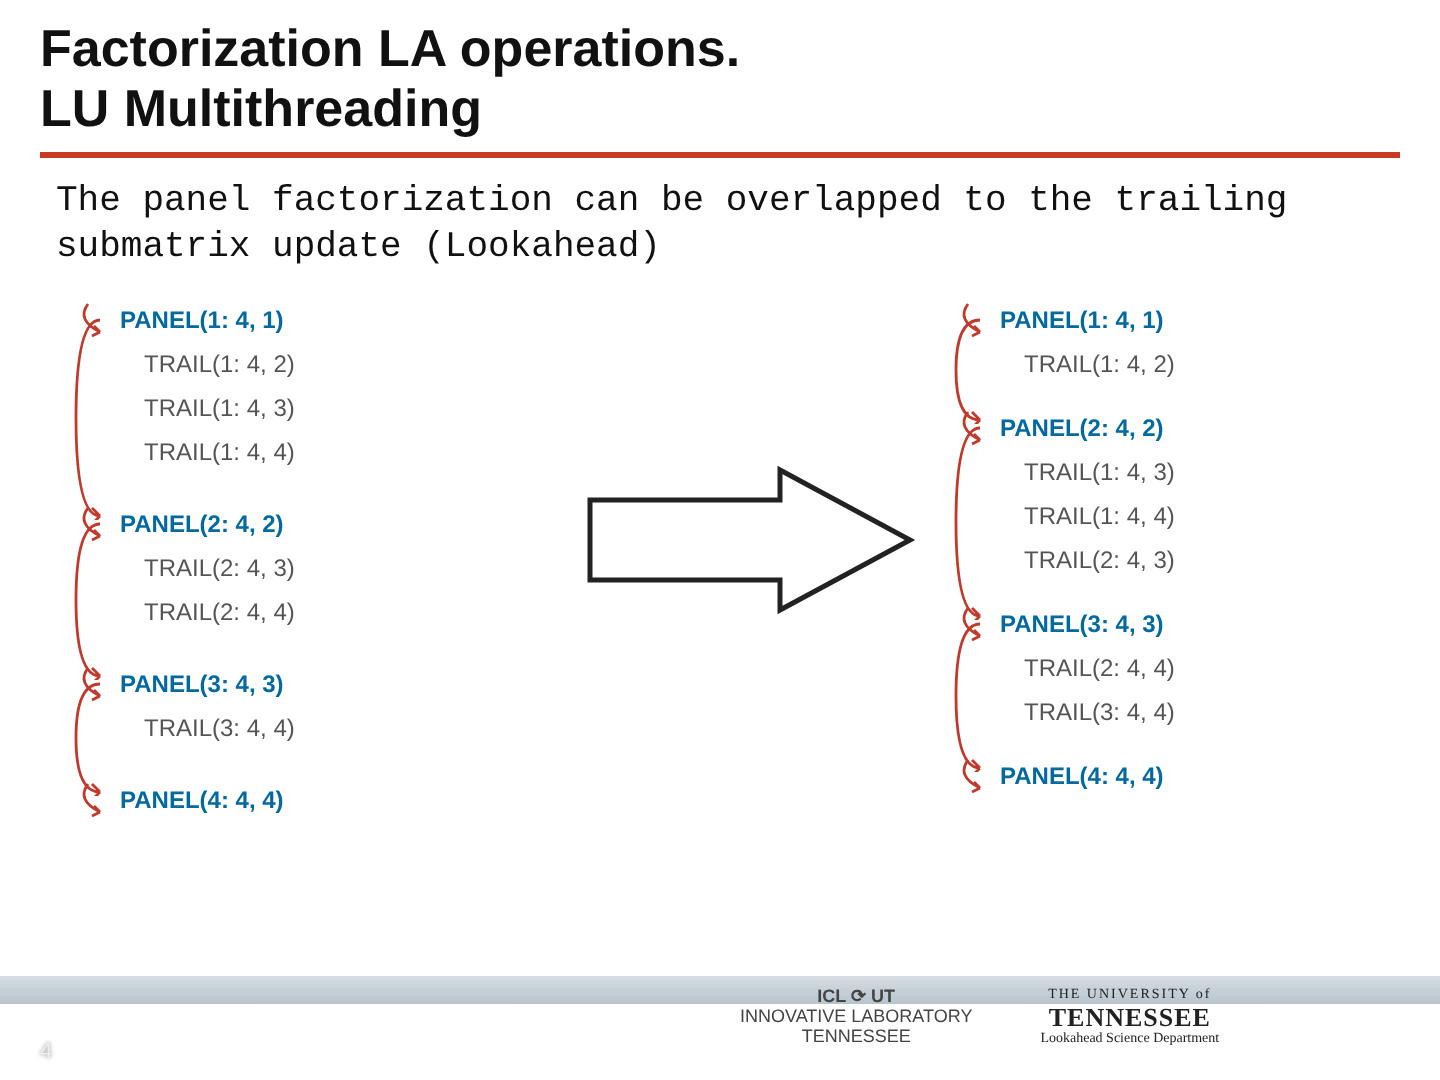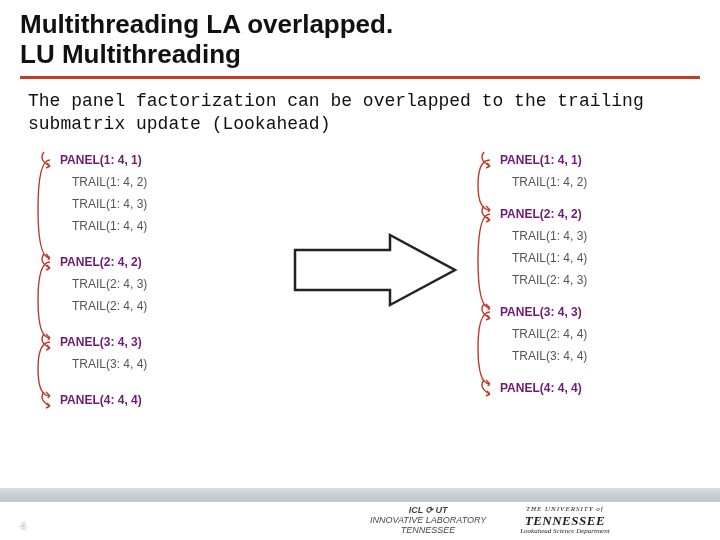--- a/index.html
+++ b/index.html
@@ -41,21 +41,21 @@
   .diagram {
     position: absolute;
     top: 150px;
     left: 40px;
     width: 640px;
     height: 300px;
   }
   .col-left { position: absolute; left: 20px; top: 0; }
   .col-right { position: absolute; left: 460px; top: 0; }
   .step { position: relative; height: 20px; line-height: 20px; font-size: 12px; white-space: nowrap; }
-  .panel-lbl { font-weight: 700; color: #701a75; }
+  .panel-lbl { font-weight: 700; color: #0369a1; }
   .trail-lbl { color: #555; }
   .indent1 { margin-left: 12px; }
   .caret {
     position: absolute;
     left: -18px;
     top: 0px;
     width: 20px;
     height: 20px;
   }
   .caret svg { overflow: visible; }
@@ -82,41 +82,40 @@
   .page-num {
     position: absolute;
     bottom: 8px;
     left: 20px;
     font-size: 11px;
     color: #eee;
     text-shadow: 0 0 2px #888;
   }
   .logos {
     position: absolute;
-    bottom: 4px;
+    bottom: 16px;
     left: 370px;
     width: 340px;
     height: 44px;
     display: flex;
     align-items: flex-end;
     gap: 18px;
-    font-style: italic;
   }
   .logo-icl { font-size: 9px; color: #444; text-align: center; line-height: 1.1; }
   .logo-icl .top { font-weight: 700; }
   .logo-ut { font-size: 9px; color: #222; text-align: center; line-height: 1.1; font-family: Georgia, serif; margin-left: 16px; }
   .logo-ut .the { font-size: 7px; letter-spacing: 1px; }
   .logo-ut .uni { font-size: 13px; font-weight: 700; letter-spacing: 0.5px; }
   .logo-ut .dept { font-size: 7px; }
 </style>
 </head>
 <body>
 
 <div class="title">
-  <span>Multithreading LA overlapped.</span><br>
+  <span>Factorization LA operations.</span><br>
   <span> LU Multithreading</span>
 </div>
 <div class="title-underline"></div>
 
 <div class="subtitle">The panel factorization can be overlapped to the trailing submatrix update (Lookahead)</div>
 
 <div class="diagram">
 
   <div class="col-left" id="col-left">
       <div class="step panel-lbl" style="position: absolute; top: 0px;">PANEL(1: 4, 1)<span class="caret"><svg width="20" height="20">

